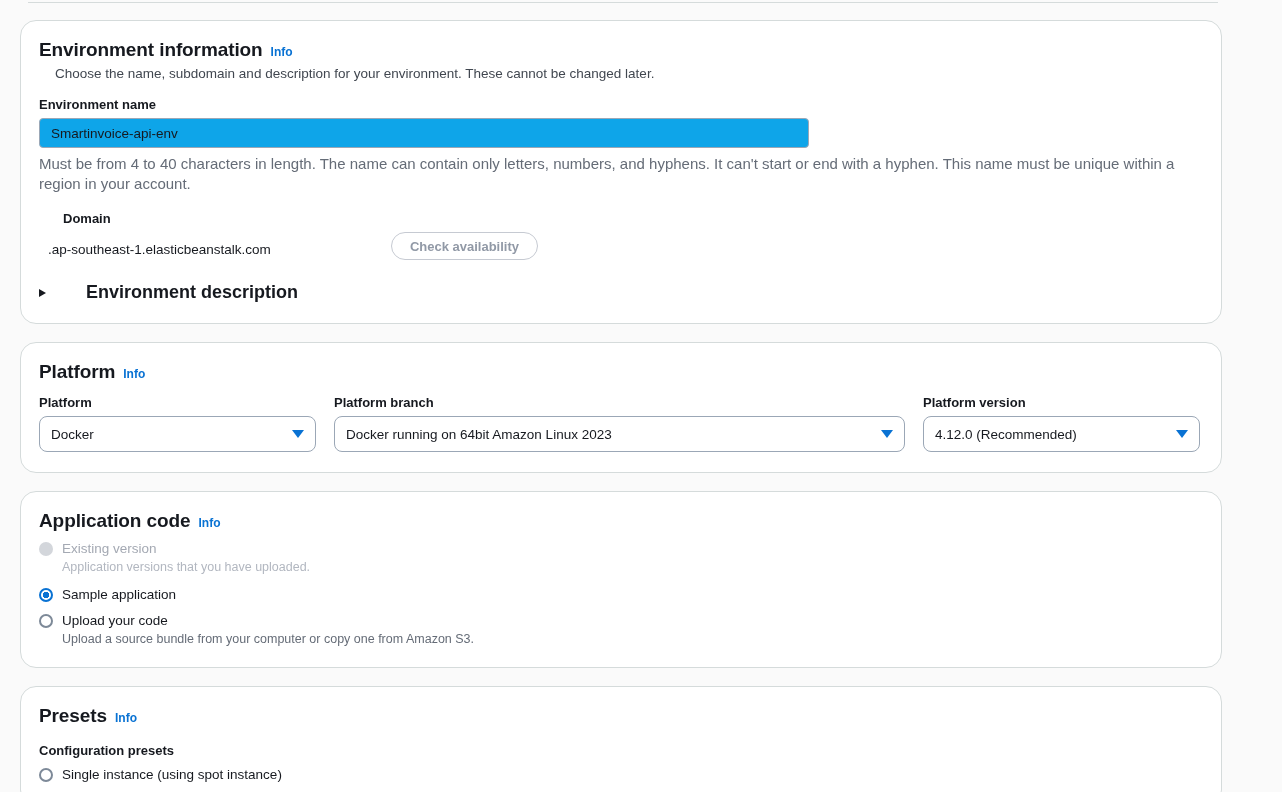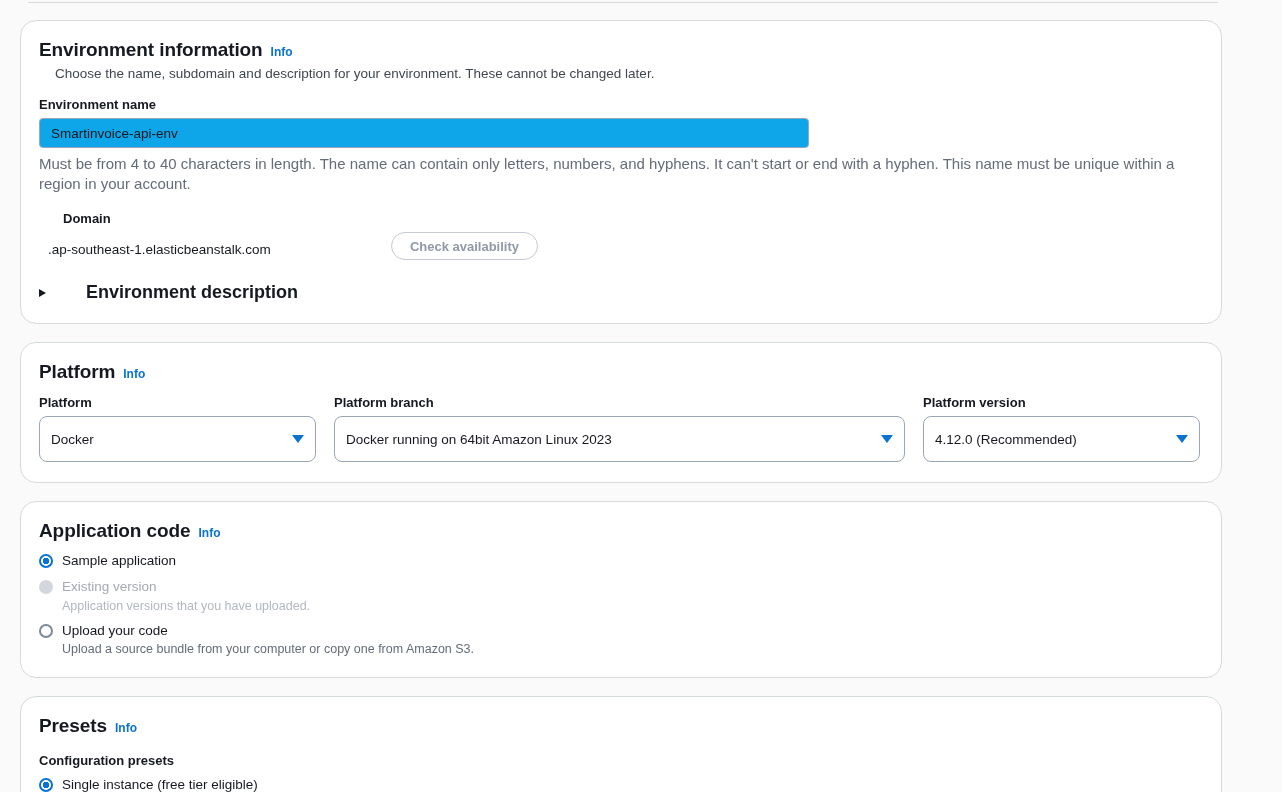--- a/index.html
+++ b/index.html
@@ -136,21 +136,21 @@
   .cols {
     display: flex;
     gap: 18px;
     margin-top: 12px;
   }
   .col-1 { width: 277px; }
   .col-2 { width: 571px; }
   .col-3 { width: 277px; }
   .select {
     position: relative;
-    height: 46px;
+    height: 36px;
     border: 1px solid #9ba7b6;
     border-radius: 8px;
     background: #fff;
     display: flex;
     align-items: center;
     padding: 17px 11px;
     box-sizing: border-box;
     font-size: 13.5px;
     color: #16191f;
     cursor: pointer;
@@ -276,56 +276,52 @@
       </div>
     </div>
   </div>
 
   <div class="card">
     <div class="card-head">
       <span class="card-title">Application code</span>
       <a class="info-link">Info</a>
     </div>
 
-    <div class="radio-row">
-      <span class="radio checked"></span>
-      <div>
-        <div class="radio-label">Sample application</div>
-      </div>
-    </div>
-
     <div class="radio-row tight">
       <span class="radio disabled"></span>
       <div>
         <div class="radio-label disabled">Existing version</div>
         <div class="radio-desc disabled">Application versions that you have uploaded.</div>
       </div>
     </div>
 
+    <div class="radio-row">
+      <span class="radio checked"></span>
+      <div>
+        <div class="radio-label">Sample application</div>
+      </div>
+    </div>
+
     <div class="radio-row tight">
       <span class="radio"></span>
       <div>
         <div class="radio-label">Upload your code</div>
         <div class="radio-desc">Upload a source bundle from your computer or copy one from Amazon S3.</div>
       </div>
     </div>
   </div>
 
   <div class="card">
     <div class="card-head">
       <span class="card-title">Presets</span>
       <a class="info-link">Info</a>
     </div>
 
     <div class="sub-label">Configuration presets</div>
 
     <div class="preset-row">
-      <span class="radio checked"></span>
-      <span class="radio-label">Single instance (free tier eligible)</span>
-    </div>
-    <div class="preset-row">
       <span class="radio"></span>
       <span class="radio-label">Single instance (using spot instance)</span>
     </div>
 
   </div>
 
 </div>
 
 </body></html>

